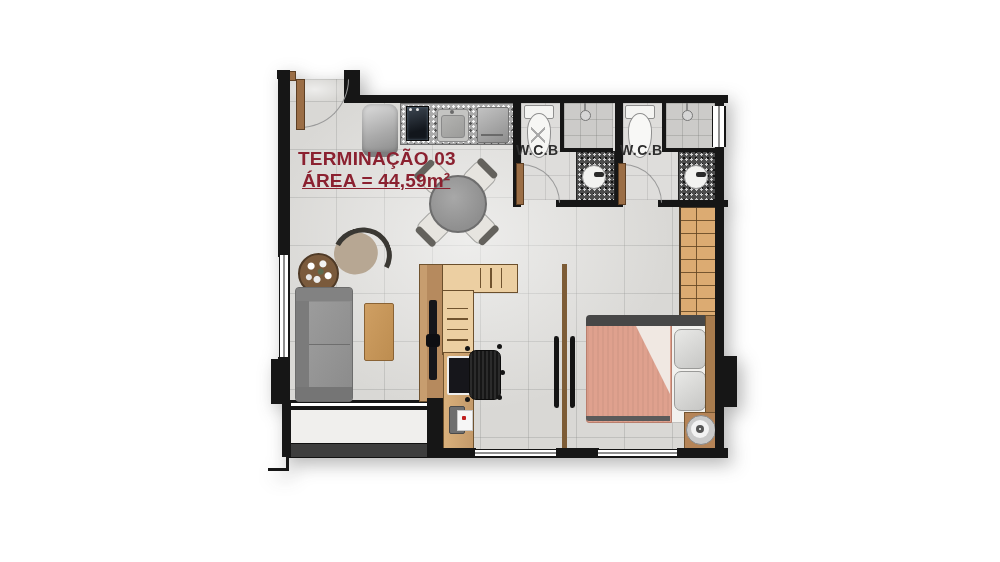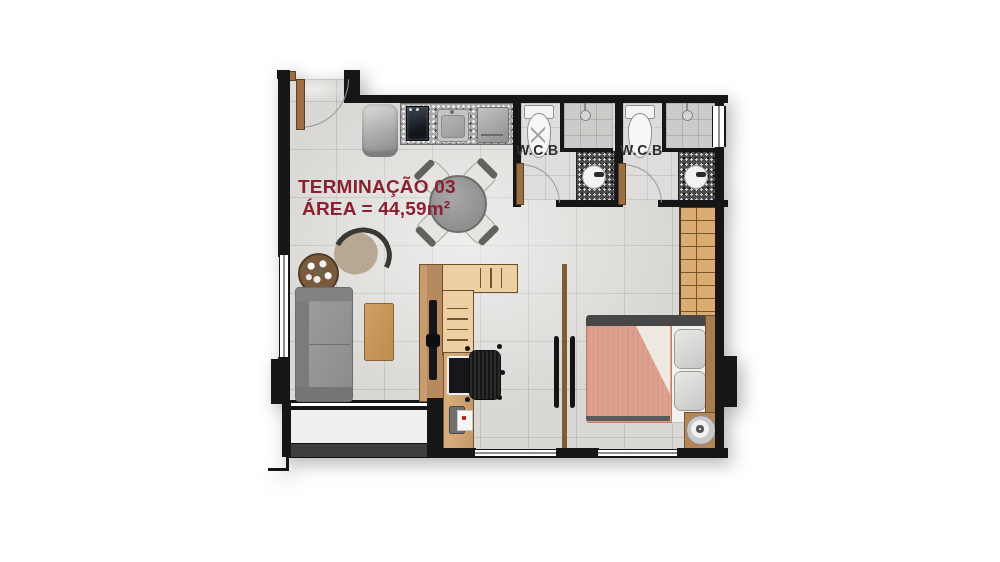--- a/index.html
+++ b/index.html
@@ -31,21 +31,21 @@
     background-size:5px 5px,6px 6px;background-position:0 0,2px 3px;}
   .winh{position:absolute;background:linear-gradient(#161616 0 1.5px,#ffffff 1.5px calc(50% - 1px),
         #8f8f8f calc(50% - 1px) calc(50% + 1px),#ffffff calc(50% + 1px) calc(100% - 1.5px),
         #161616 calc(100% - 1.5px));}
   .winv{position:absolute;background:linear-gradient(90deg,#161616 0 1.5px,#ffffff 1.5px calc(50% - 1px),
         #8f8f8f calc(50% - 1px) calc(50% + 1px),#ffffff calc(50% + 1px) calc(100% - 1.5px),
         #161616 calc(100% - 1.5px));}
   .arc{position:absolute;border:1.4px solid #9a9a9a;background:transparent;}
   .leaf{position:absolute;background:#9b6e46;border:1px solid #5d3f24;}
   .label{position:absolute;color:#2e2e2e;font-weight:600;}
-  .title{position:absolute;color:#8b2130;font-weight:bold;font-size:19px;letter-spacing:.2px;white-space:nowrap;margin-top:28px;}
+  .title{position:absolute;color:#8b2130;font-weight:bold;font-size:19px;letter-spacing:.2px;white-space:nowrap;}
   .chair{position:absolute;width:25px;height:25px;border-radius:7px;background:#e6e4df;border:1px solid #a6a6a3;}
   .chair i{position:absolute;left:-1px;top:-3px;width:25px;height:7px;background:#64625d;border-radius:4px;display:block;}
   .pillow{position:absolute;width:30px;height:38px;border-radius:7px;border:1px solid #9a9a98;
           background:linear-gradient(145deg,#e9e9e7,#c6c6c4);}
 </style>
 </head>
 <body>
 
 <div class="stage">
  <div class="plan">
@@ -201,18 +201,18 @@
   <div class="wall" style="left:268px;top:468px;width:21px;height:3px;"></div>
 
   <div class="arc" style="left:300px;top:79px;width:47px;height:47px;border-radius:0 0 100% 0;border-color:transparent #9a9a9a #9a9a9a transparent;"></div>
   <div class="leaf" style="left:296px;top:79px;width:7px;height:49px;"></div>
   <div class="arc" style="left:521px;top:164px;width:37px;height:37px;border-radius:0 100% 0 0;border-color:#9a9a9a #9a9a9a transparent transparent;"></div>
   <div class="leaf" style="left:516px;top:163px;width:6px;height:40px;"></div>
   <div class="arc" style="left:623px;top:164px;width:37px;height:37px;border-radius:0 100% 0 0;border-color:#9a9a9a #9a9a9a transparent transparent;"></div>
   <div class="leaf" style="left:618px;top:163px;width:6px;height:40px;"></div>
 
   <div class="title" style="left:298px;top:148px;">TERMINAÇÃO 03</div>
-  <div class="title" style="left:302px;top:170px;">ÁREA = 44,59m²</div>
+  <div class="title" style="left:302px;top:170px;text-decoration:underline;">ÁREA = 44,59m²</div>
   <div class="label" style="left:516px;top:142px;width:54px;text-align:left;font-size:14px;letter-spacing:.4px;">W.C.B</div>
   <div class="label" style="left:620px;top:142px;width:54px;text-align:left;font-size:14px;letter-spacing:.4px;">W.C.B</div>
 
  </div>
 </div>
 
 </body></html>

